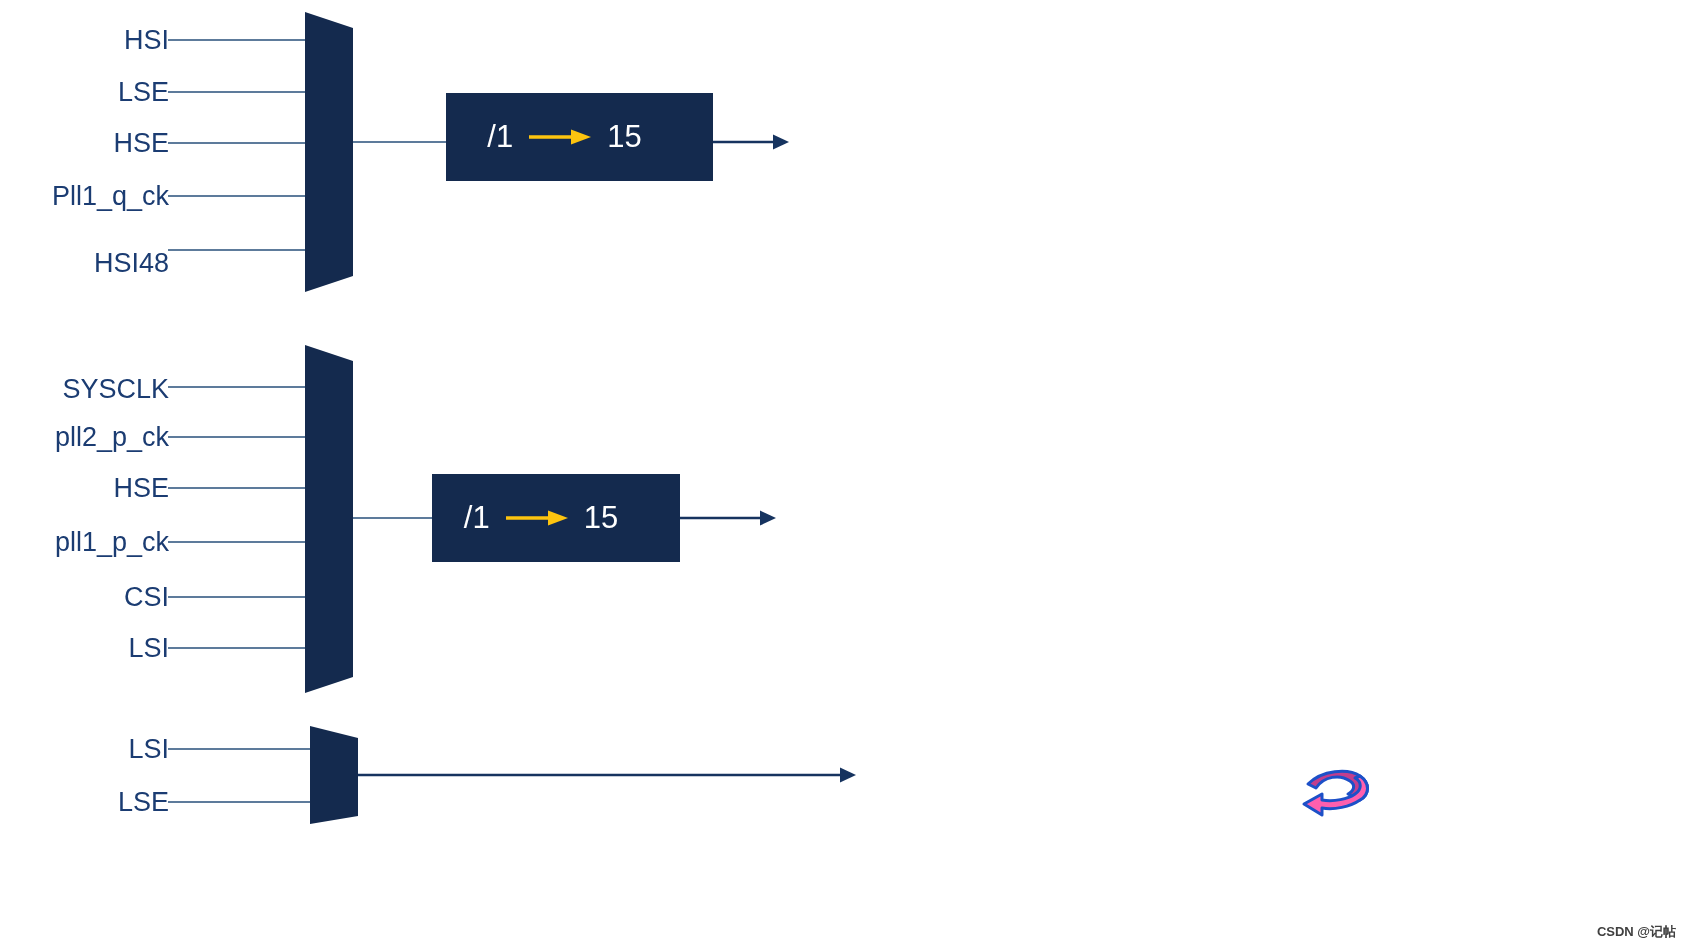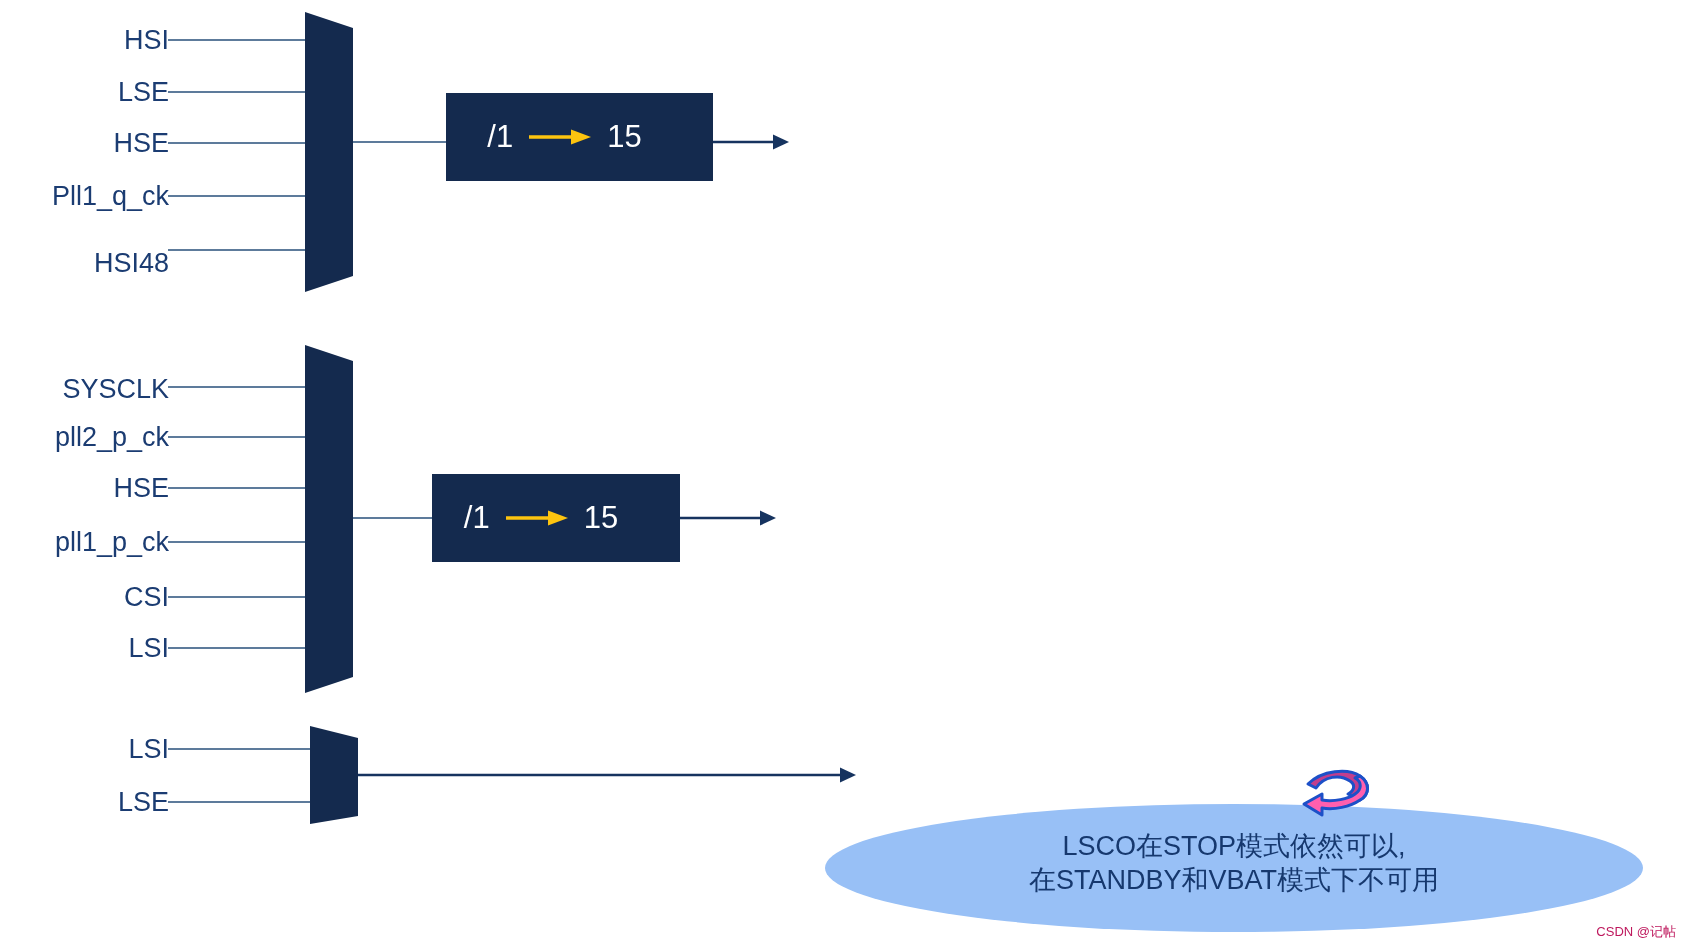--- a/index.html
+++ b/index.html
@@ -23,21 +23,21 @@
   .ellipse-note{
     position:absolute;left:825px;top:804px;width:818px;height:128px;border-radius:50%;
     background:#98c0f6;display:flex;flex-direction:column;align-items:center;
     justify-content:center;padding-bottom:10px;box-sizing:border-box;
   }
   .ellipse-note .nline{
     font-size:27px;line-height:34px;color:#16386e;text-align:center;white-space:nowrap;
   }
   .watermark{
     position:absolute;right:10px;top:922px;height:20px;line-height:20px;
-    font-size:13px;color:#be185d;white-space:nowrap;
+    font-size:13px;color:#404040;white-space:nowrap;font-weight:bold;
   }
   .pink-arrow{position:absolute;left:1300px;top:766px;}
 </style>
 </head>
 <body>
 
 <div id="stage">
 
   <svg class="layer" width="1686" height="949" viewBox="0 0 1686 949">
 
@@ -111,24 +111,20 @@
   <div class="divbox" style="left:432px;top:474px;width:248px;height:88px">
     <span class="dtxt">/1</span>
     <svg width="62" height="16" viewBox="0 0 62 16">
       <line x1="0" y1="8" x2="44" y2="8" stroke="#fdc40f" stroke-width="3.6"></line>
       <polygon points="62,8 42,0.5 42,15.5" fill="#fdc40f"></polygon>
     </svg>
     <span class="dtxt">15</span>
   </div>
 
 
-  <div class="ellipse-note">
-    <div class="nline">LSCO在STOP模式依然可以,</div>
-    <div class="nline">在STANDBY和VBAT模式下不可用</div>
-  </div>
 
   <svg class="pink-arrow" width="78" height="60" viewBox="0 0 78 60">
     <path d="M8,18 C22,4 48,2 60,10 C70,17 70,28 60,34 L48,28 C54,25 56,19 50,15 C40,8 24,10 16,22 Z" fill="#c13e8d" stroke="#1d50c8" stroke-width="3" stroke-linejoin="round"></path>
     <path d="M60,10 C70,17 70,28 60,34 C50,41 34,44 22,42 L22,49 L4,38 L22,28 L22,34 C34,36 48,33 55,28 C62,23 62,16 55,12 Z" fill="#ff5fae" stroke="#1d50c8" stroke-width="3" stroke-linejoin="round"></path>
   </svg>
 
   <div class="watermark">CSDN @记帖</div>
 
 </div>
 

